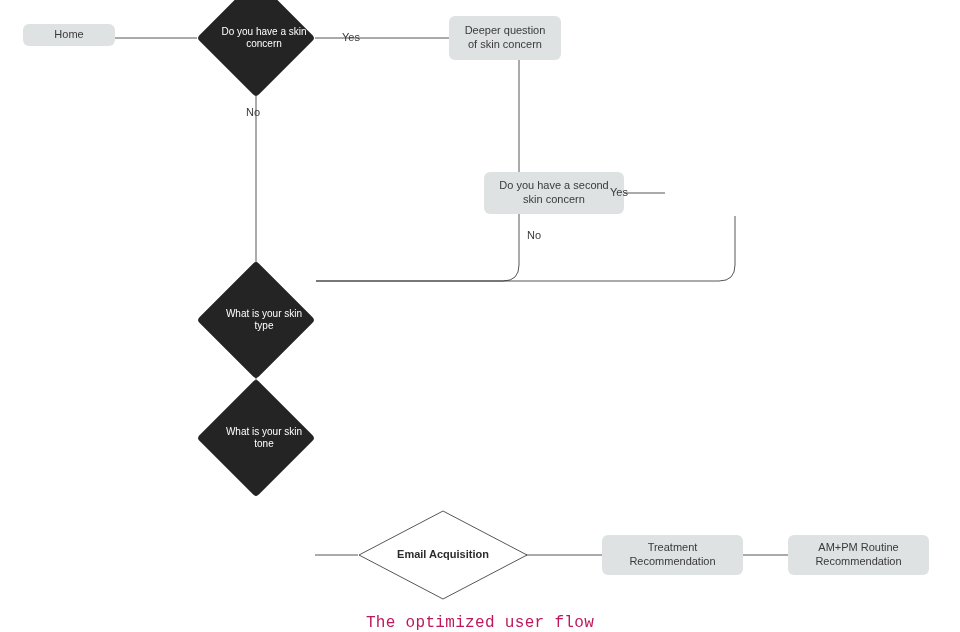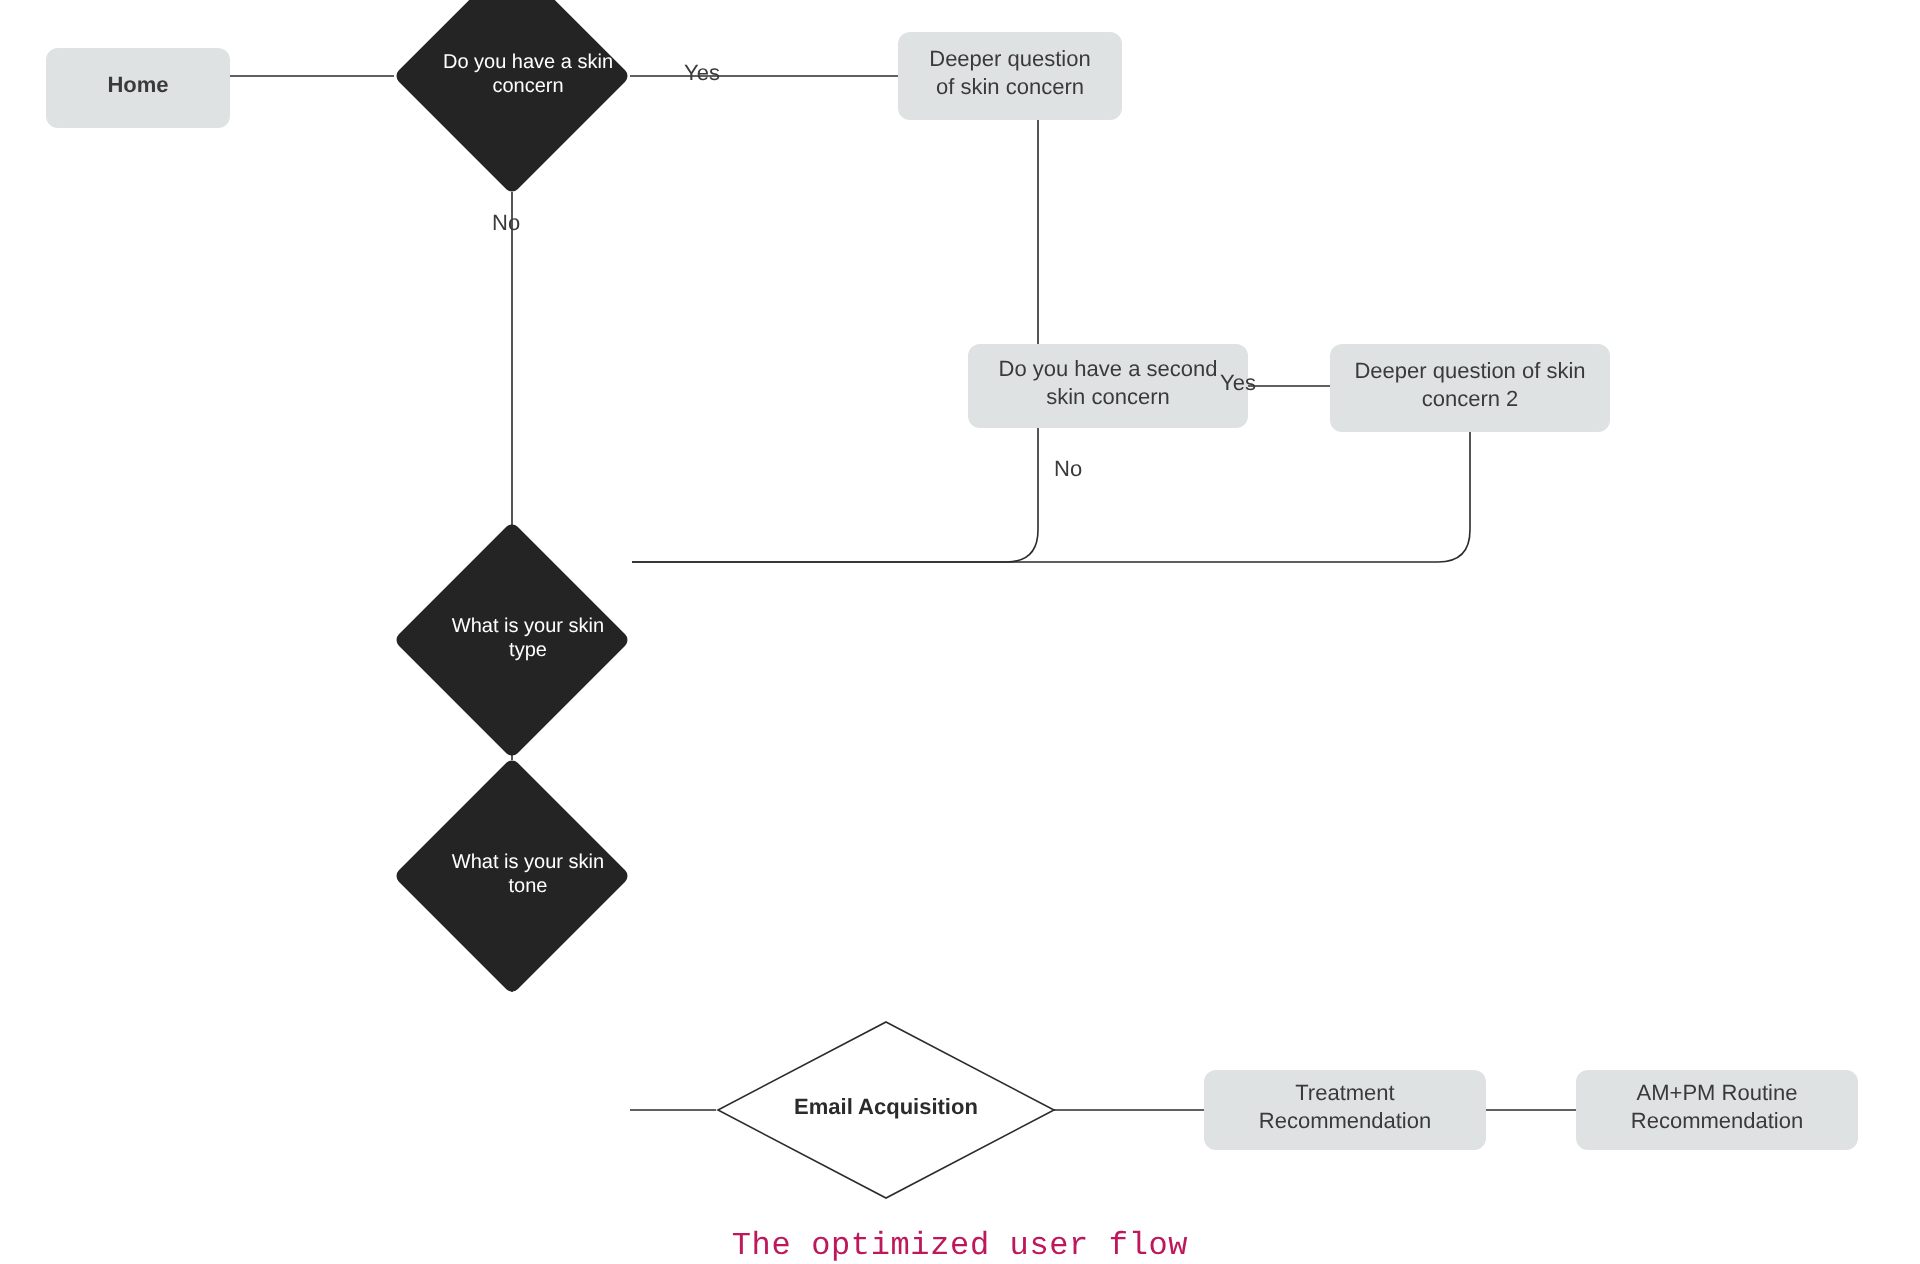--- a/index.html
+++ b/index.html
@@ -49,44 +49,41 @@
 
     <line x1="256" y1="476" x2="256" y2="496"></line>
 
     <line x1="315" y1="555" x2="358" y2="555"></line>
 
     <line x1="526" y1="555" x2="602" y2="555"></line>
 
     <line x1="743" y1="555" x2="788" y2="555"></line>
   </svg>
 
-  <div class="node rect" style="left:23px; top:24px; width:92px; height:40px; font-weight:700;">
+  <div class="node rect" style="left:23px; top:24px; width:92px; height:22px; font-weight:400;">
     <span>Home</span>
   </div>
 
   <div class="node diamond-dark" style="left:196px; top:-22px;">
     <div class="shape"></div>
     <span class="label">Do you have a skin concern</span>
   </div>
   <div class="edge-label" style="left:342px; top:31px;">Yes</div>
   <div class="edge-label" style="left:246px; top:106px;">No</div>
 
   <div class="node rect" style="left:449px; top:16px; width:112px; height:44px;">
     <span>Deeper question of skin concern</span>
   </div>
 
   <div class="node rect" style="left:449px; top:172px; width:140px; height:42px;margin-left:35px;">
     <span>Do you have a second skin concern</span>
   </div>
   <div class="edge-label" style="left:610px; top:186px;">Yes</div>
   <div class="edge-label" style="left:527px; top:229px;">No</div>
 
-  <div class="node rect" style="left:665px; top:172px; width:140px; height:44px;">
-    <span>Deeper question of skin concern 2</span>
-  </div>
 
   <div class="node diamond-dark" style="left:196px; top:260px;">
     <div class="shape"></div>
     <span class="label">What is your skin type</span>
   </div>
 
   <div class="node diamond-dark" style="left:196px; top:378px;">
     <div class="shape"></div>
     <span class="label">What is your skin tone</span>
   </div>

